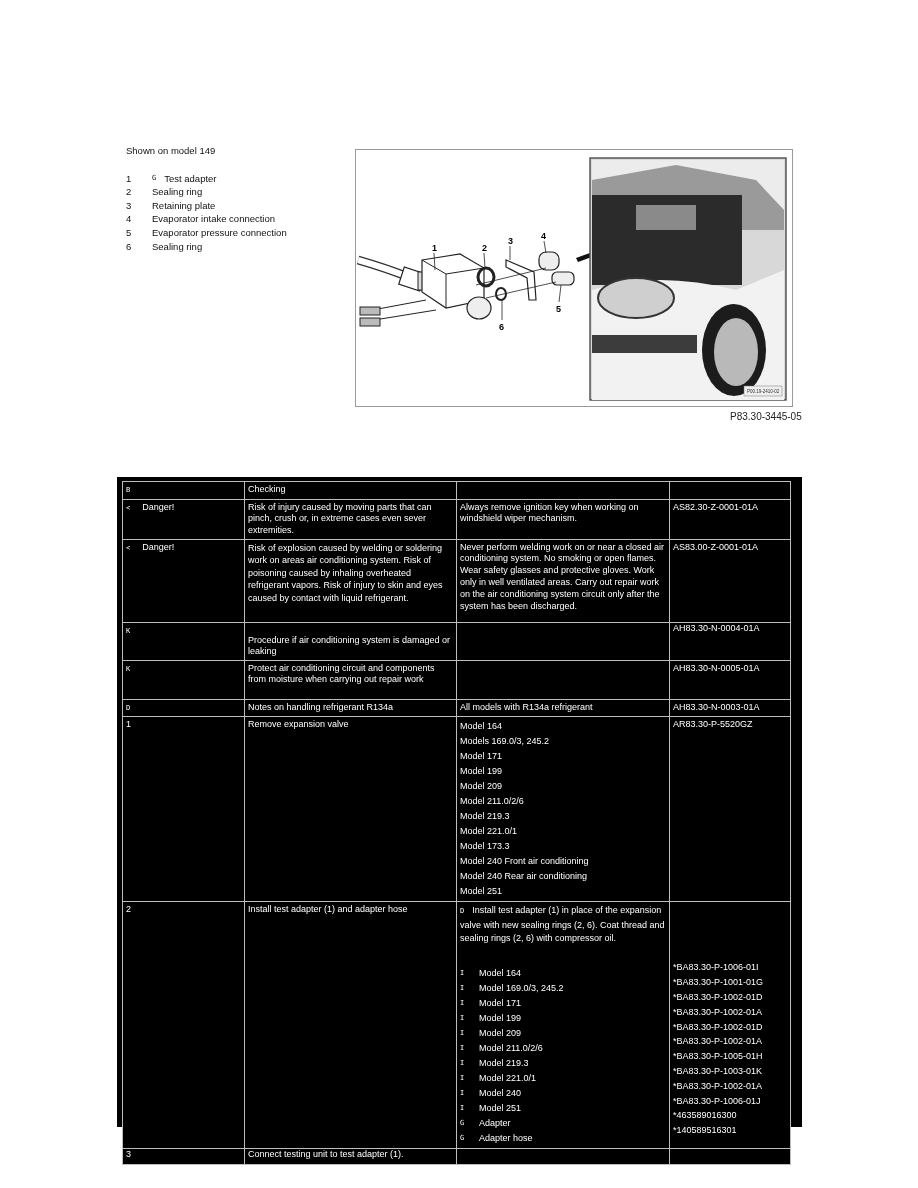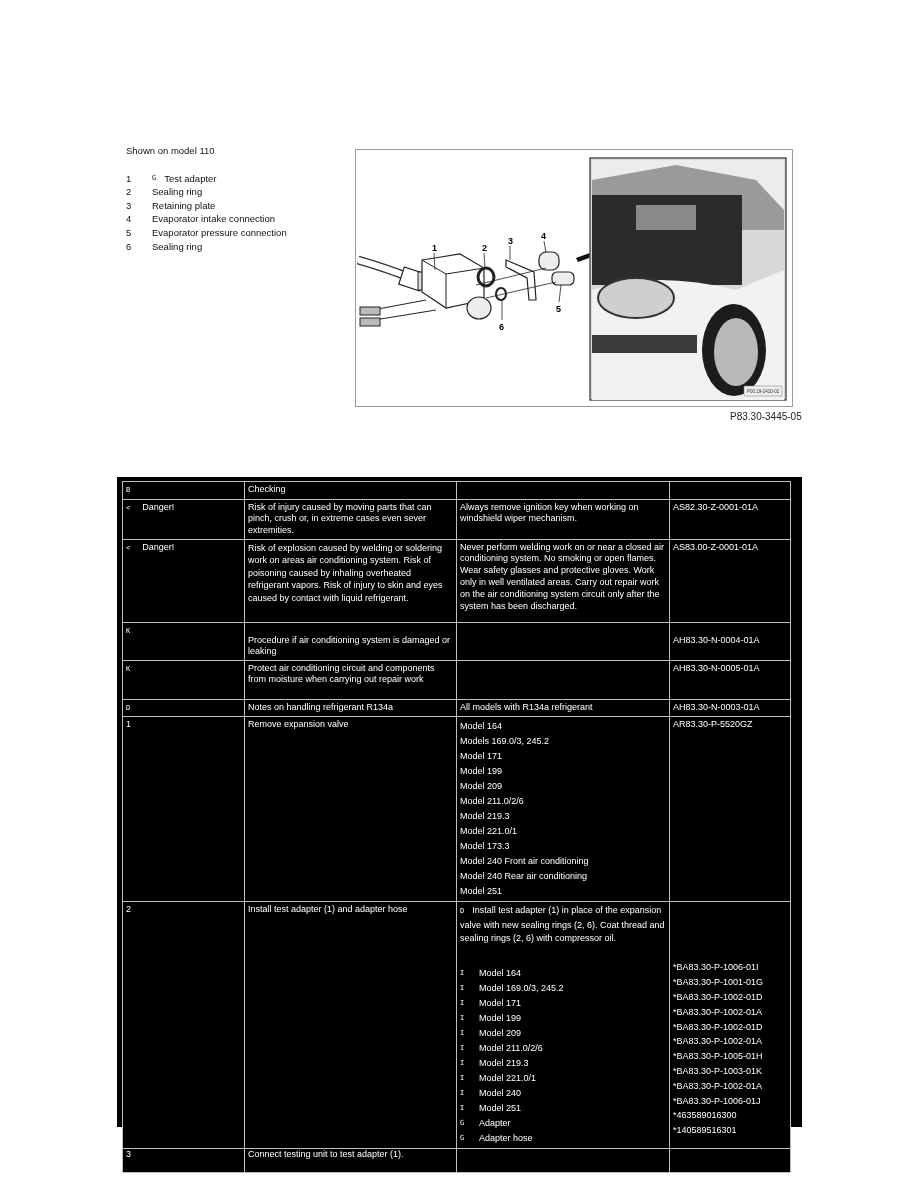--- a/index.html
+++ b/index.html
@@ -40,21 +40,21 @@
     .lines2 div { line-height: 15px; }
     .marked { display: flex; }
     .marked .m { width: 19px; font-family: "DejaVu Sans Mono", monospace; font-size: 7px; }
     .refs div { line-height: 14.8px; }
     .thick-top td { border-top: 2px solid #d0d0d0; }
   </style>
 </head>
 <body>
 
 <div class="legend">
-  <div class="shown">Shown on model 110</div>
+  <div class="shown">Shown on model 149</div>
   <div class="row">
     <span class="num">1</span>
     <span class="sym">G</span>
     <span>Test adapter</span>
   </div>
   <div class="row">
     <span class="num">2</span>
     <span>Sealing ring</span>
   </div>
   <div class="row">
@@ -158,21 +158,21 @@
   <tr class="thick-top" style="height:83px">
     <td class="c1"><span class="danger-sym">&lt;</span><span>Danger!</span></td>
     <td class="c2" style="line-height:12.6px">Risk of explosion     caused  by welding  or soldering work on areas air conditioning system.  Risk of poisoning     caused  by inhaling  overheated  refrigerant vapors.  Risk of injury   to skin and eyes caused  by contact with liquid refrigerant.</td>
     <td class="c3" style="line-height:11.8px">Never perform welding work on or near a closed air conditioning system. No smoking or open flames. Wear safety glasses and protective gloves. Work only in well ventilated areas. Carry out repair work on the air conditioning system circuit only after the system has been discharged.</td>
     <td class="c4">AS83.00-Z-0001-01A</td>
   </tr>
   <tr style="height:23px">
     <td class="c1"><span class="mono">K</span></td>
     <td class="c2" style="padding-top:12px">Procedure if air conditioning system is damaged or leaking</td>
     <td class="c3"></td>
-    <td class="c4" style="padding-top:12px">AH83.30-N-0004-01A</td>
+    <td class="c4" style="padding-top:0">AH83.30-N-0004-01A</td>
   </tr>
   <tr style="height:39px">
     <td class="c1"><span class="mono">K</span></td>
     <td class="c2">Protect air conditioning circuit and components from moisture when carrying out repair work</td>
     <td class="c3"></td>
     <td class="c4">AH83.30-N-0005-01A</td>
   </tr>
   <tr style="height:15px">
     <td class="c1"><span class="mono">D</span></td>
     <td class="c2">Notes on handling refrigerant R134a</td>
@@ -268,18 +268,18 @@
         <div>*BA83.30-P-1003-01K</div>
         <div>*BA83.30-P-1002-01A</div>
         <div>*BA83.30-P-1006-01J</div>
         <div>*463589016300</div>
         <div>*140589516301</div>
       </div>
     </td>
   </tr>
   <tr style="height:13px">
     <td class="c1" style="padding-top:0;padding-bottom:0">3</td>
-    <td class="c2" style="padding-top:0;padding-bottom:12px">Connect testing unit to test adapter (1).</td>
+    <td class="c2" style="padding-top:0;padding-bottom:4px">Connect testing unit to test adapter (1).</td>
     <td class="c3"></td>
     <td class="c4"></td>
   </tr>
 </tbody>
   </table>
 
 </body></html>

